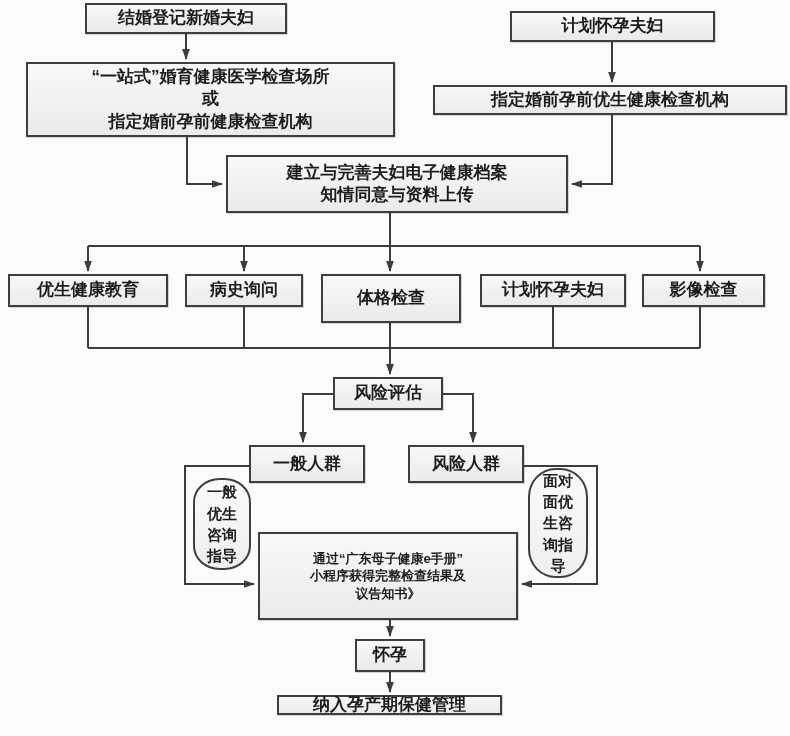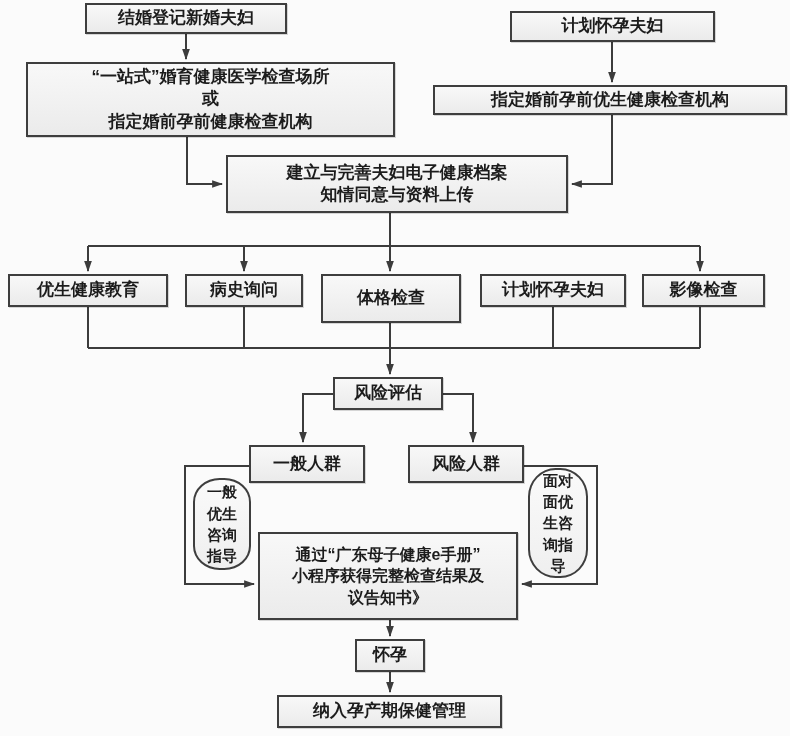--- a/index.html
+++ b/index.html
@@ -32,21 +32,21 @@
     color:var(--text);
     display:flex;flex-direction:column;
     align-items:center;justify-content:center;
     text-align:center;
     font-weight:bold;
     font-size:17px;
     line-height:1.32;
     box-shadow:1px 1px 0 rgba(0,0,0,0.15);
   }
   .node .ln{display:block;white-space:nowrap;}
-  .small{font-size:16px;line-height:1.34;}
+  .small{font-size:13px;line-height:1.34;}
   .oval{
     position:absolute;z-index:2;
     box-sizing:border-box;
     border:2px solid var(--box-border);
     background:linear-gradient(180deg,#fafafa,#efefef);
     color:var(--text);
     border-radius:46% / 26%;
     display:flex;align-items:center;justify-content:center;
     font-weight:bold;font-size:15px;line-height:1.42;
   }
@@ -156,17 +156,17 @@
 
   <div class="node small" style="left:258px;top:532px;width:260px;height:88px;">
     <span class="ln">通过“广东母子健康e手册”</span>
     <span class="ln">小程序获得完整检查结果及</span>
     <span class="ln">议告知书》</span>
   </div>
 
   <div class="node" style="left:355px;top:639px;width:70px;height:33px;">
     <span class="ln">怀孕</span>
   </div>
-  <div class="node" style="left:277px;top:695px;width:225px;height:33px;">
+  <div class="node" style="left:277px;top:695px;width:225px;height:20px;">
     <span class="ln">纳入孕产期保健管理</span>
   </div>
 
 </div>
 
 </body></html>

